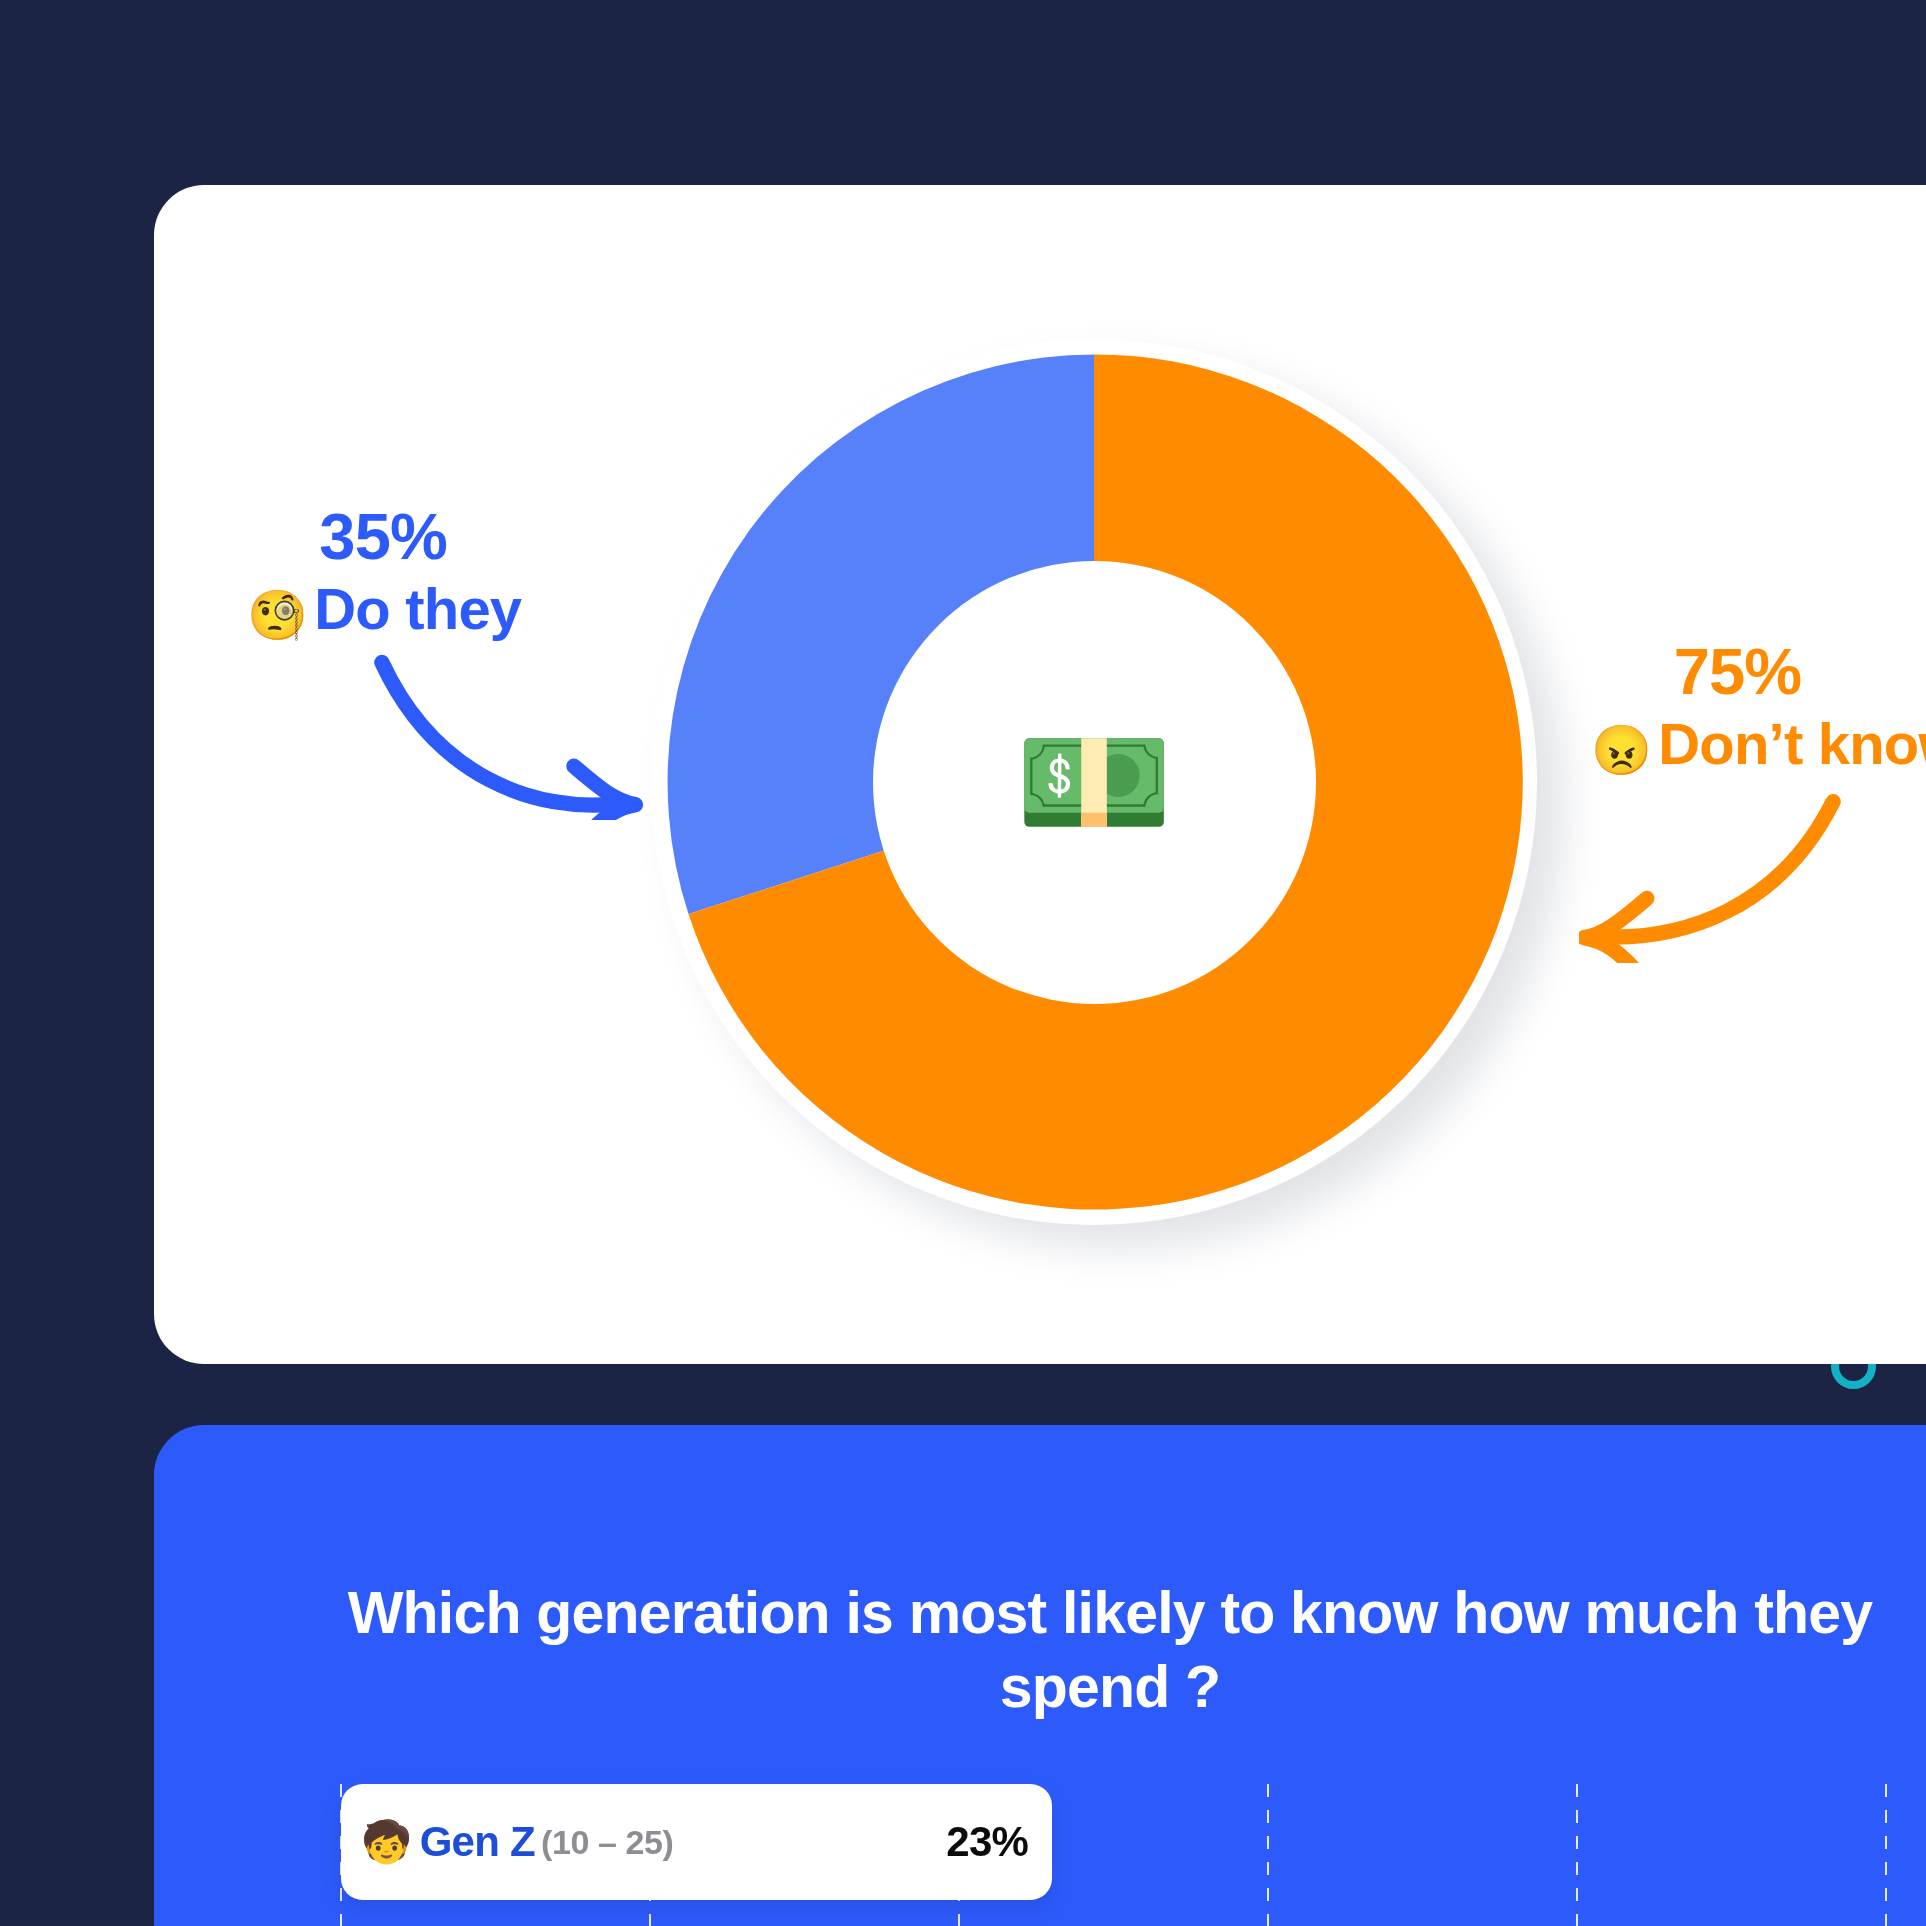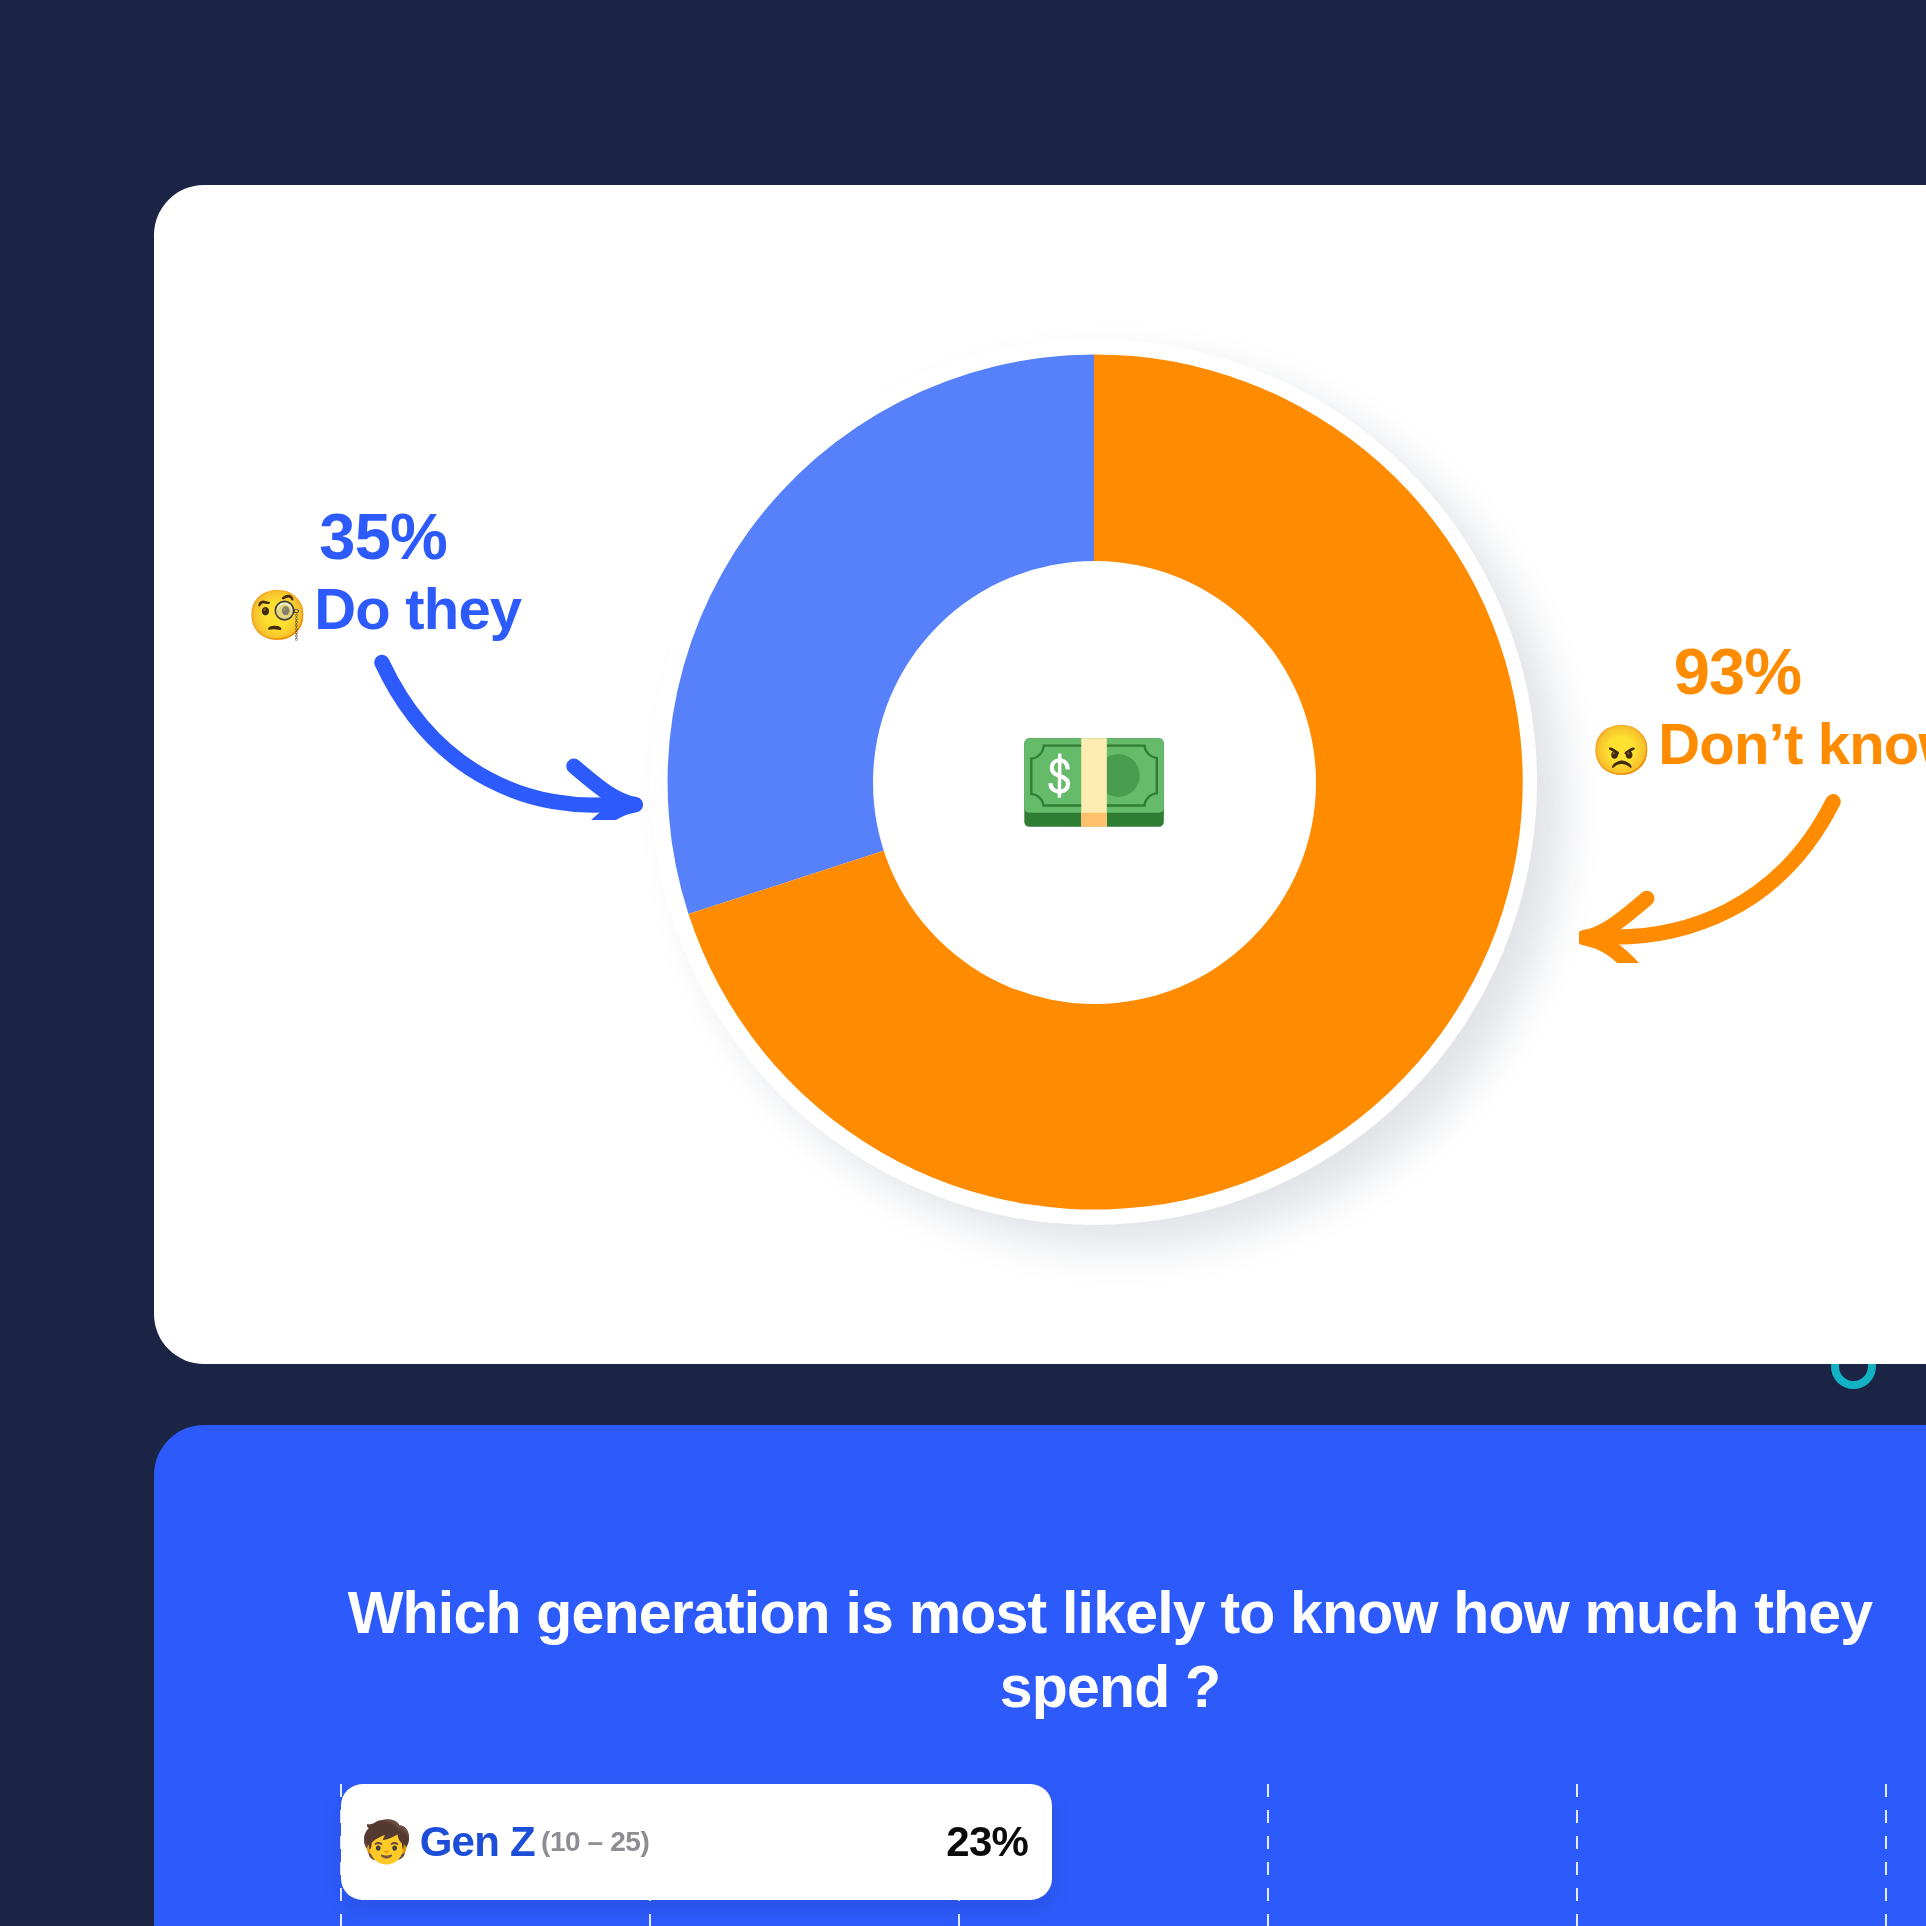--- a/index.html
+++ b/index.html
@@ -145,21 +145,21 @@
     line-height:1;
     margin-right:7.7px;
   }
   .bar-name {
     font-size:42px;
     font-weight:700;
     color:#1d4ed8;
     letter-spacing:-0.8px;
   }
   .bar-age {
-    font-size:28px;
+    font-size:34px;
     font-weight:700;
     color:#8D8D93;
     letter-spacing:-0.4px;
     margin-left:6.2px;
   }
   .bar-val {
     font-size:42px;
     font-weight:700;
     color:#0B0B0B;
     letter-spacing:-0.8px;
@@ -200,21 +200,21 @@
     <span class="em">🧐</span><span>Do they</span>
   </div>
 </div>
 
 <svg id="arrow-left" width="285" height="169" viewBox="0 0 740 440">
   <path d="M 30 30 C 170 330 430 420 640 398" stroke="#2D5BFB" stroke-width="40" fill="none" stroke-linecap="round"></path>
   <path d="M 530 300 C 600 360 640 392 690 400 C 640 408 600 436 548 498" stroke="#2D5BFB" stroke-width="40" fill="none" stroke-linecap="round" stroke-linejoin="round"></path>
 </svg>
 
 <div class="donut-label" id="label-right">
-  <div class="pct">93%</div>
+  <div class="pct">75%</div>
   <div class="lbl">
     <span class="em">😠</span><span>Don’t know</span>
   </div>
 </div>
 
 <svg id="arrow-right" width="270" height="169" viewBox="0 0 700 440">
   <path d="M 660 20 C 520 300 270 380 60 372" stroke="#FF8C00" stroke-width="40" fill="none" stroke-linecap="round"></path>
   <path d="M 175 272 C 105 332 62 366 12 374 C 62 382 104 410 156 472" stroke="#FF8C00" stroke-width="40" fill="none" stroke-linecap="round" stroke-linejoin="round"></path>
 </svg>
 

